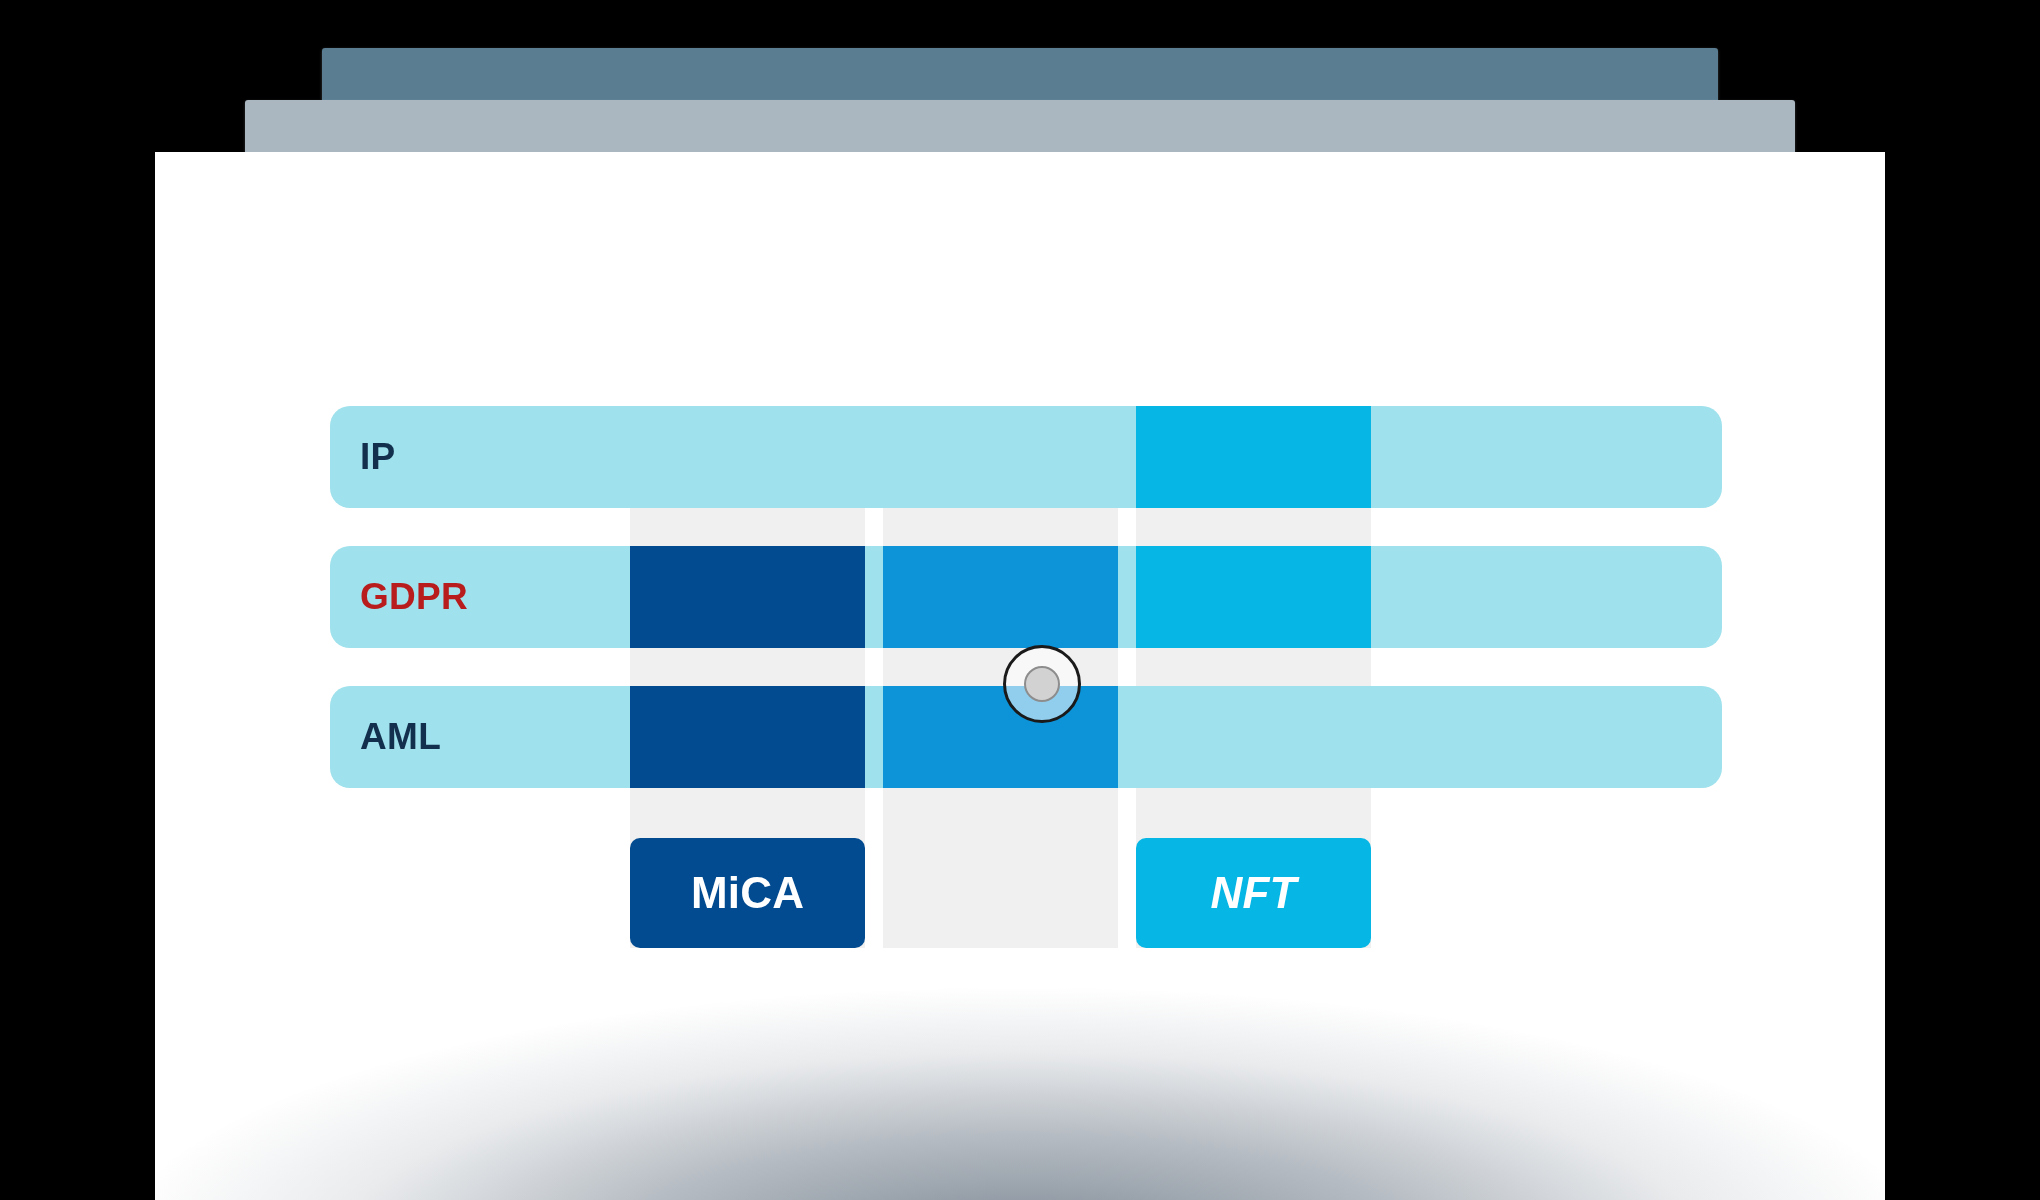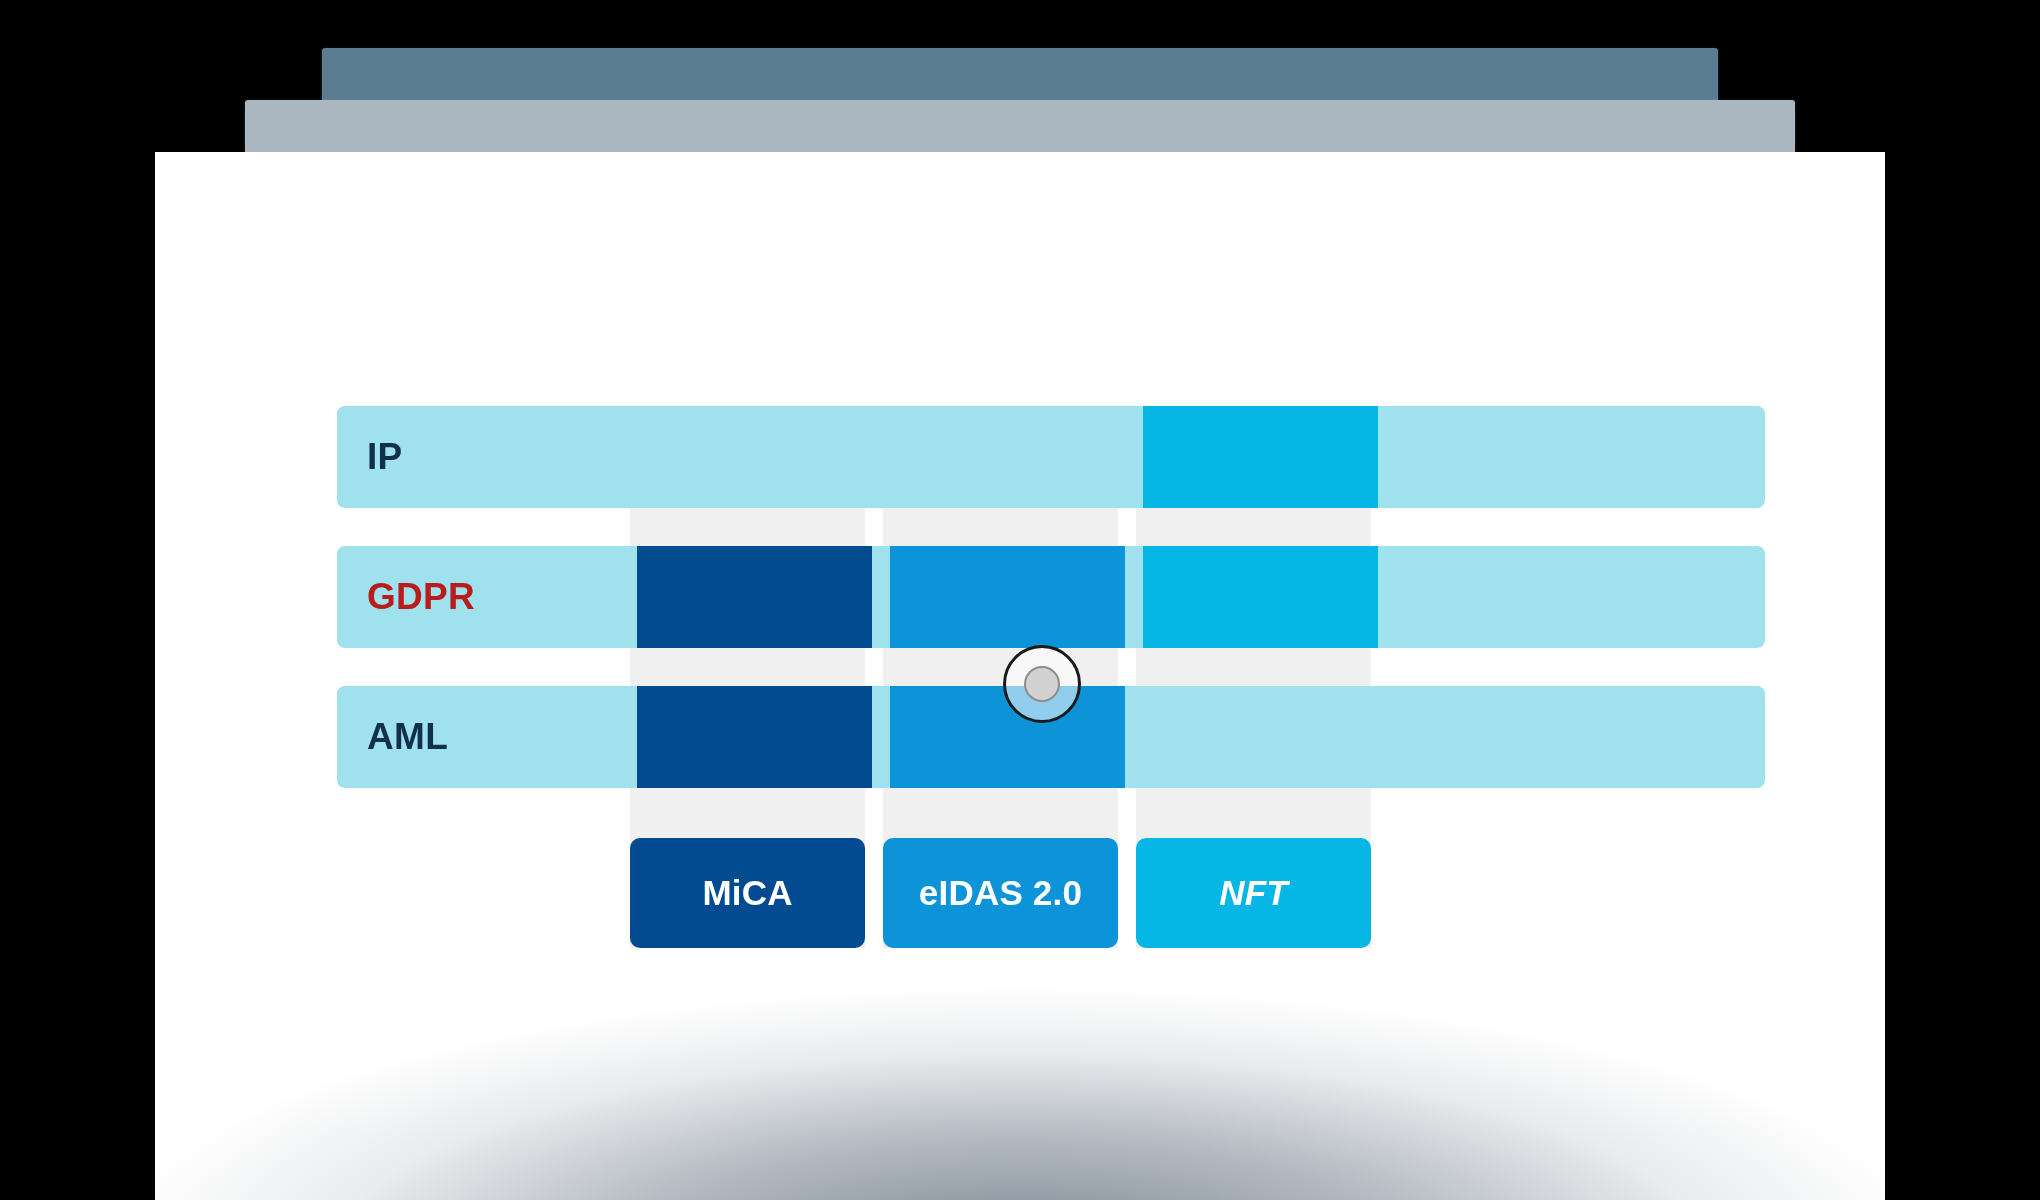--- a/index.html
+++ b/index.html
@@ -81,27 +81,26 @@
     width: 235px;
     height: 542px;
     background: #f0f0f0;
   }
   .col-band.band-0 { left: 300px; }
   .col-band.band-1 { left: 553px; }
   .col-band.band-2 { left: 806px; }
 
   .row {
     position: absolute;
-    left: 7px;
+    left: 0;
     width: 1392px;
     height: 102px;
     background: #9fe1ec;
-    border-radius: 8px;
+    border-radius: 20px;
     overflow: hidden;
-    padding-left: 36px;
   }
   .row.row-0 { top: 0px; }
   .row.row-1 { top: 140px; }
   .row.row-2 { top: 280px; }
 
   .row-label {
     position: absolute;
     left: 30px;
     top: 0;
     height: 102px;
@@ -126,21 +125,21 @@
   .cell.c2 { left: 806px; }
 
   
   .chip {
     position: absolute;
     top: 432px;
     width: 235px;
     height: 110px;
     border-radius: 10px;
     color: #ffffff;
-    font-size: 35px;
+    font-size: 44px;
     font-weight: bold;
     display: flex;
     align-items: center;
     justify-content: center;
     letter-spacing: 0.2px;
     white-space: nowrap;
   }
   .chip.k0 { left: 300px; }
   .chip.k1 { left: 553px; }
   .chip.k2 { left: 806px; font-style: italic; }
@@ -201,21 +200,20 @@
     </div>
 
     <div class="row row-2" style="background: rgb(159, 225, 236);">
       <span class="row-label" style="color: rgb(18, 48, 77); text-align: right;">AML</span>
       <div class="cell c0" style="background: rgb(3, 75, 144);"></div>
       <div class="cell c1" style="background: rgb(13, 147, 216);"></div>
       <div class="cell c2" style="background: rgb(159, 225, 236);"></div>
     </div>
 
     <div class="chip k0" style="background: rgb(3, 75, 144);">MiCA</div>
-    <div class="chip k1" style="background: rgb(13, 147, 216);">eIDAS 2.0</div>
     <div class="chip k2" style="background: rgb(6, 182, 228);">NFT</div>
   </div>
 
   <div class="page-shadow"></div>
 
   <div id="drag-handle">
     <div class="inner-dot"></div>
   </div>
 </div>
 

